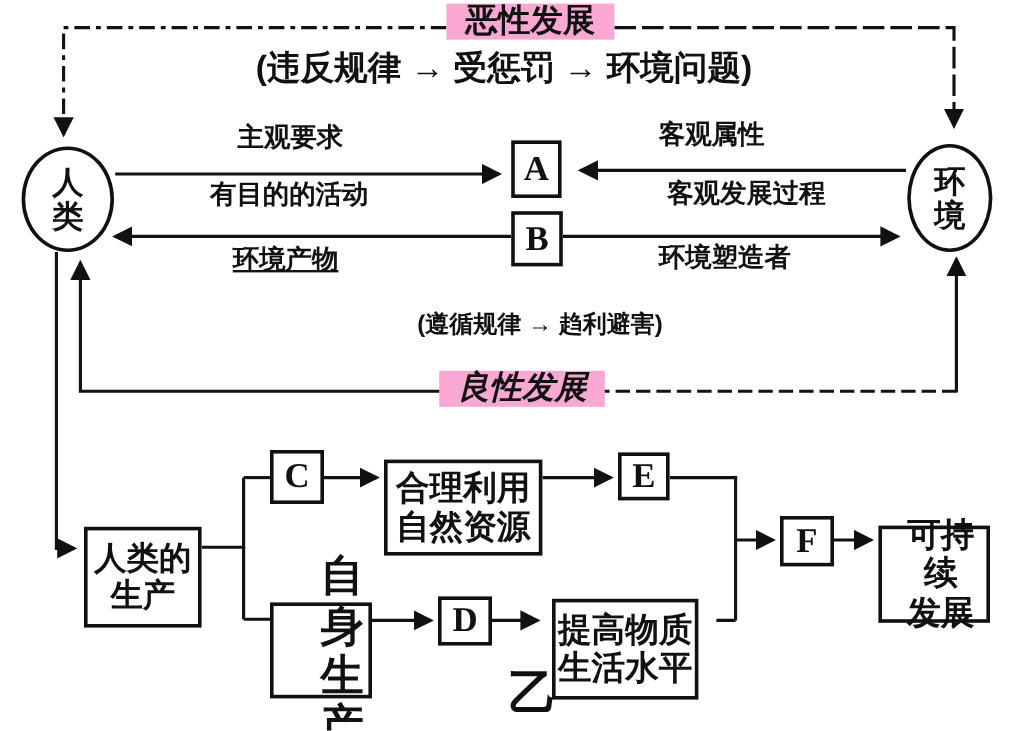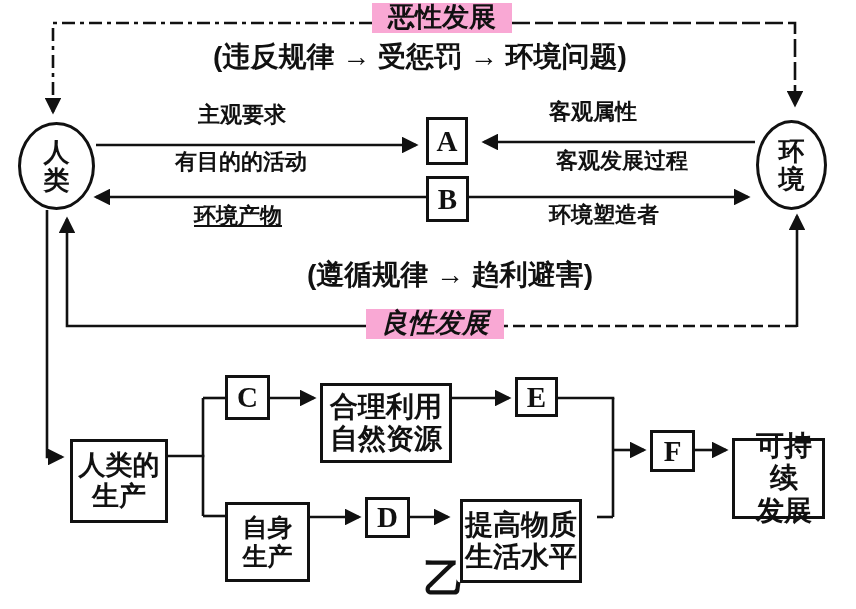--- a/index.html
+++ b/index.html
@@ -91,30 +91,30 @@
   <div class="lbl loop-title center" style="left:372px;top:3px;width:132px;">恶性发展</div>
   <div class="lbl center" style="left:190px;top:42px;width:460px;font-size:28px;">(违反规律 → 受惩罚 → 环境问题)</div>
 
   <div class="lbl" style="left:198px;top:103px;">主观要求</div>
   <div class="lbl" style="left:549px;top:100px;">客观属性</div>
   <div class="lbl" style="left:175px;top:150px;">有目的的活动</div>
   <div class="lbl" style="left:531px;top:149px;margin-left:25px;">客观发展过程</div>
   <div class="lbl" style="left:194px;top:204px;text-decoration:underline;">环境产物</div>
   <div class="lbl" style="left:549px;top:203px;">环境塑造者</div>
 
-  <div class="lbl center" style="left:285px;top:260px;width:330px;font-size:28px;">(遵循规律 → 趋利避害)</div>
+  <div class="lbl center" style="left:285px;top:260px;width:330px;font-size:20px;">(遵循规律 → 趋利避害)</div>
   <div class="lbl loop-title center" style="left:366px;top:309px;width:130px;font-style:italic;">良性发展</div>
 
   <div class="text-box" style="left:70px;top:413px;width:98px;height:84px;">人类的
 生产</div>
   <div class="letter-box" style="left:225px;top:375px;width:45px;height:45px;">C</div>
   <div class="text-box" style="left:320px;top:357px;width:132px;height:80px;font-size:28px;">合理利用
 自然资源</div>
   <div class="letter-box" style="left:515px;top:377px;width:43px;height:40px;">E</div>
-  <div class="text-box" style="left:225px;top:476px;width:85px;height:80px;font-size:25px;">自身
+  <div class="text-box" style="left:225px;top:476px;width:85px;height:80px;font-size:36px;padding-left:35px;">自身
 生产</div>
   <div class="letter-box" style="left:365px;top:497px;width:45px;height:41px;">D</div>
   <div class="text-box" style="left:460px;top:473px;width:122px;height:84px;font-size:28px;">提高物质
 生活水平</div>
   <div class="letter-box" style="left:650px;top:430px;width:45px;height:42px;">F</div>
   <div class="text-box" style="left:732px;top:412px;width:93px;height:81px;font-size:28px;padding-left:11px;">可持续
 发展</div>
 
   <div class="lbl figure-label" style="left:424px;top:556px;">乙</div>
 

